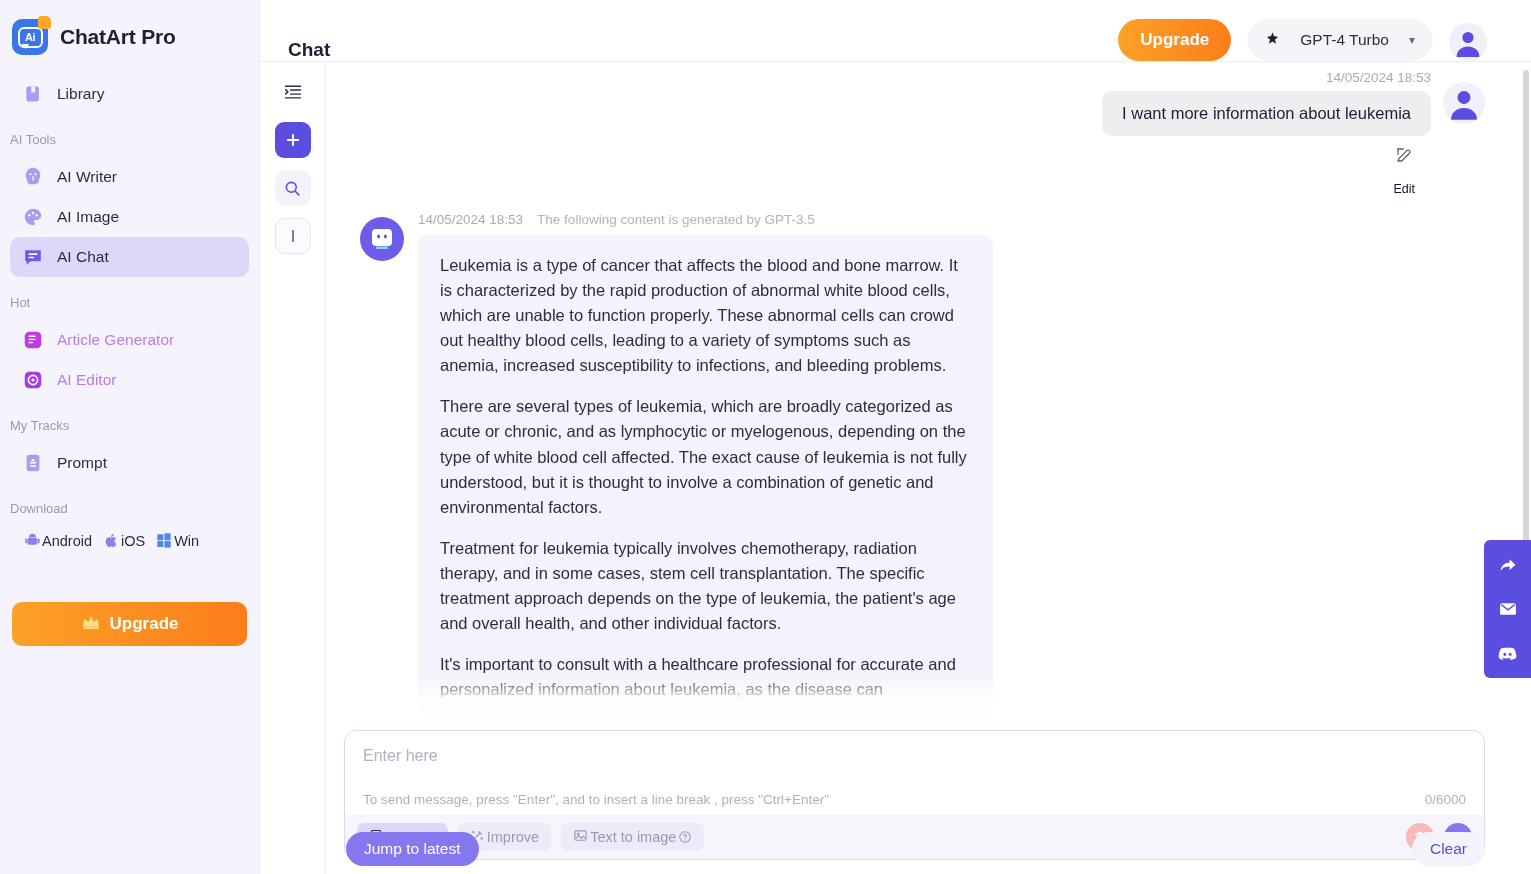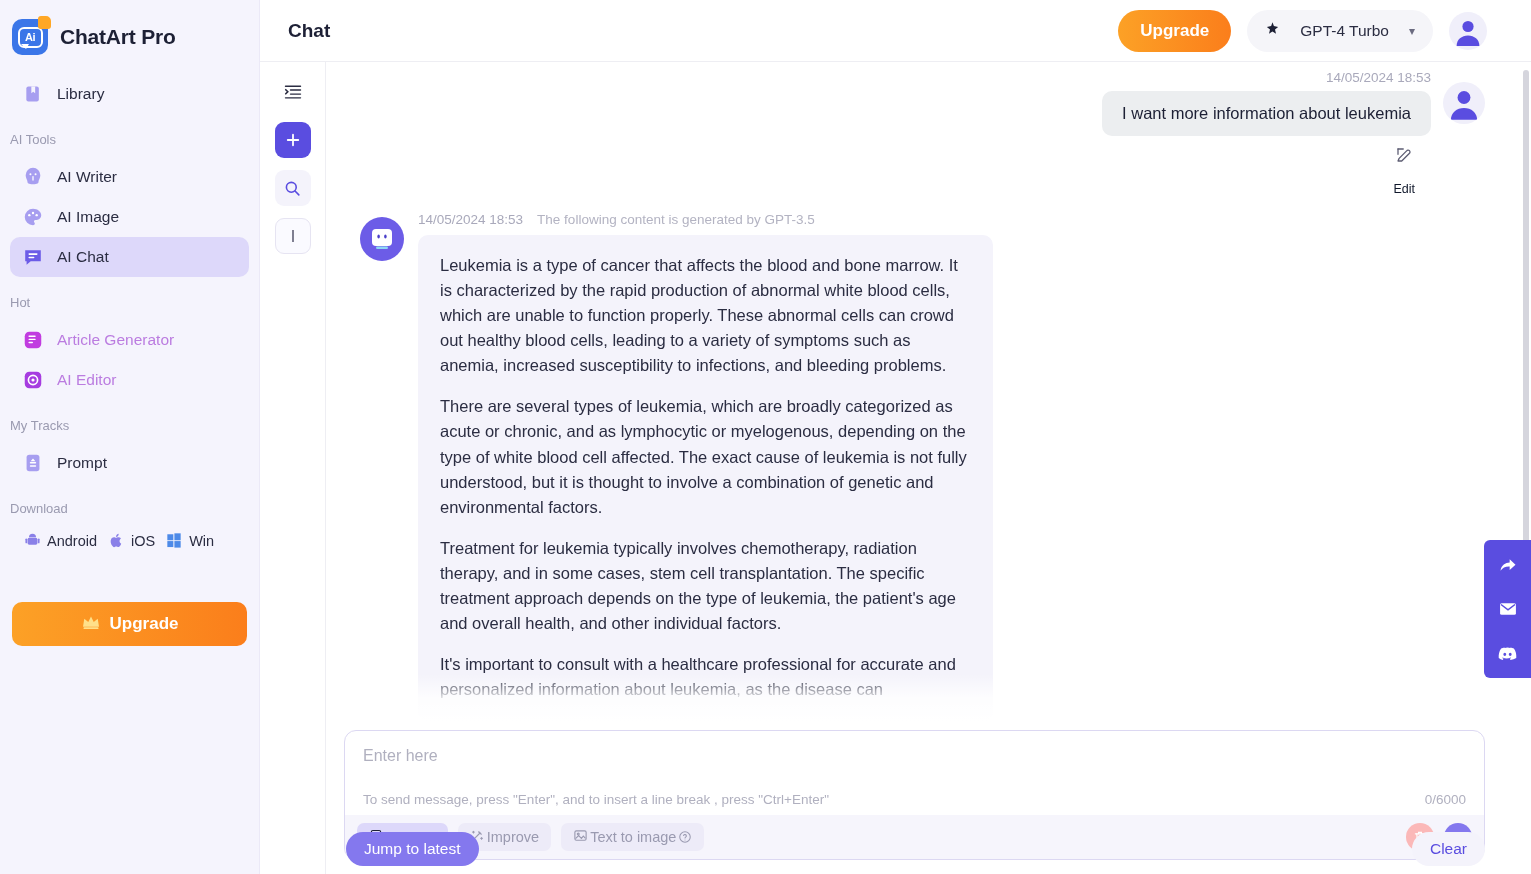--- a/index.html
+++ b/index.html
@@ -48,21 +48,21 @@
     border-radius: 10px; cursor: pointer;
     font-size: 15.5px; color: #2b2d42;
   }
   .nav-item.active { background: #ddd8fa; }
   .nav-item.hot { color: #bb7ce0; }
   .nav-item .ico { width: 22px; height: 22px; flex: 0 0 22px; display: flex; align-items: center; justify-content: center; }
   .ico svg { display: block; }
   .sec-label { font-size: 13px; color: #9a9ab0; padding: 0 0 0 10px; }
 
   .download-row { display: flex; align-items: center; gap: 5px; padding: 0 0 0 24px; font-size: 14.5px; color: #2b2d42; }
-  .dl-item { display: flex; align-items: center; gap: 5px; cursor: pointer; }
+  .dl-item { display: flex; align-items: center; cursor: pointer; }
 
   .rec-plan {
     margin: 0 12px; height: 64px; border-radius: 12px;
     background: linear-gradient(180deg,#ecebfb,#f3f2fd);
     border: 1px solid #e3e0f7;
     display: flex; flex-direction: column; align-items: center; justify-content: center; gap: 3px;
     cursor: pointer;
   }
   .rec-plan .circle {
     width: 26px; height: 26px; border-radius: 50%; background: #fb8c2a;
@@ -74,21 +74,21 @@
     margin: 0 12px; height: 44px; border-radius: 10px;
     background: linear-gradient(90deg,#fca126,#fb7e1b);
     display: flex; align-items: center; justify-content: center; gap: 9px;
     color: #fff; font-size: 17px; font-weight: bold; cursor: pointer;
   }
 
   
   .main { flex: 1; display: flex; flex-direction: column; height: 874px; min-width: 0; position: relative; }
   .topbar {
     height: 62px; flex: 0 0 62px; background: #fff; border-bottom: 1px solid #eeeef3;
-    display: flex; align-items: center; padding: 0 44px 0 28px; gap: 16px;
+    display: flex; align-items: flex-end; padding: 0 44px 0 28px; gap: 16px;
   }
   .topbar-title { font-size: 19px; font-weight: bold; color: #1d2035; flex: 1; }
   .btn-upgrade-top {
     height: 42px; padding: 0 22px; border-radius: 21px;
     background: linear-gradient(90deg,#fca126,#fb7e1b);
     color: #fff; font-size: 17px; font-weight: bold;
     display: flex; align-items: center; cursor: pointer;
   }
   .model-chip {
     height: 42px; padding: 0 18px; border-radius: 21px; background: #f5f5f9;

